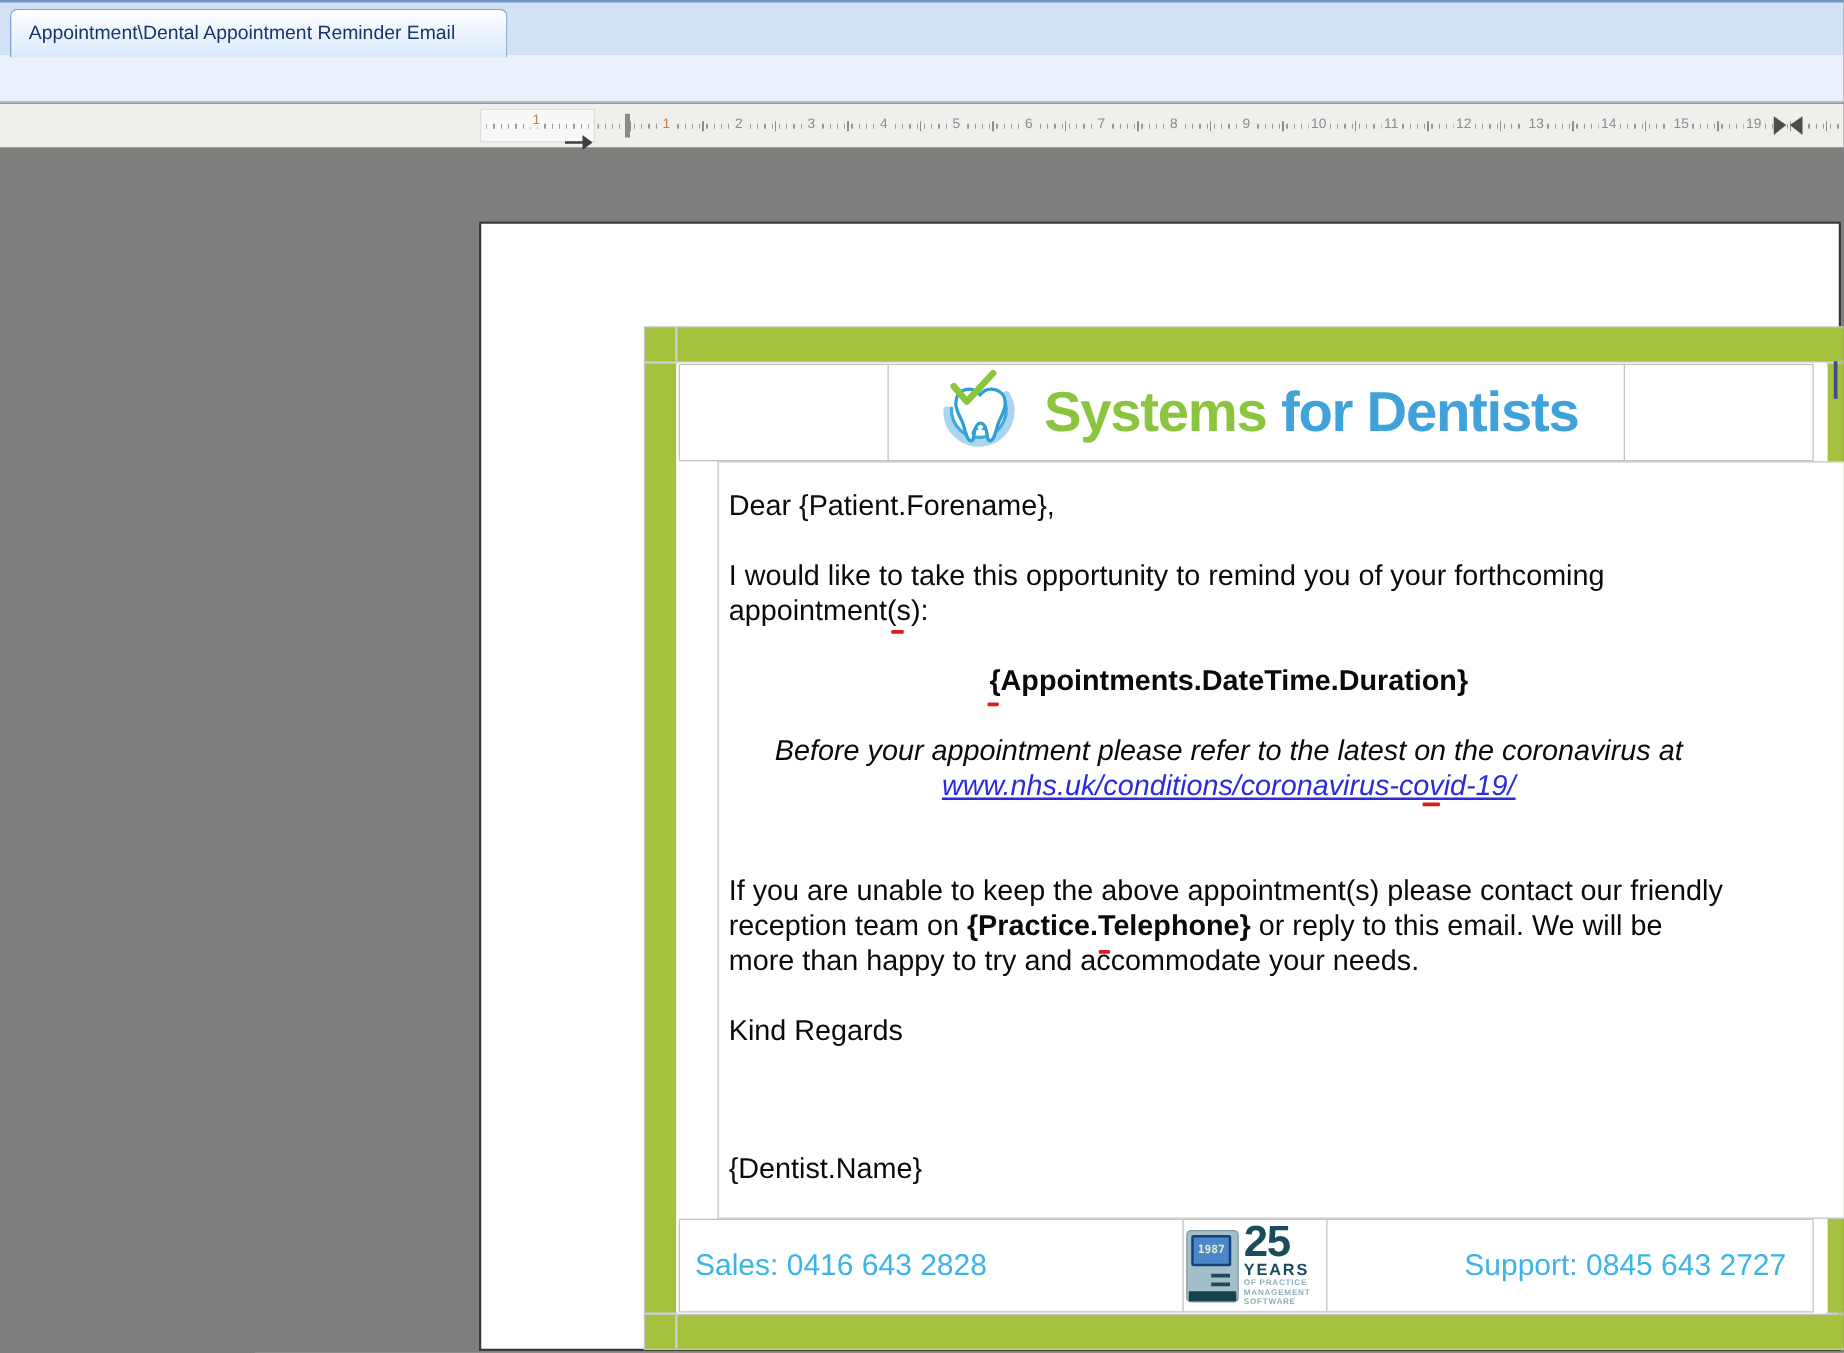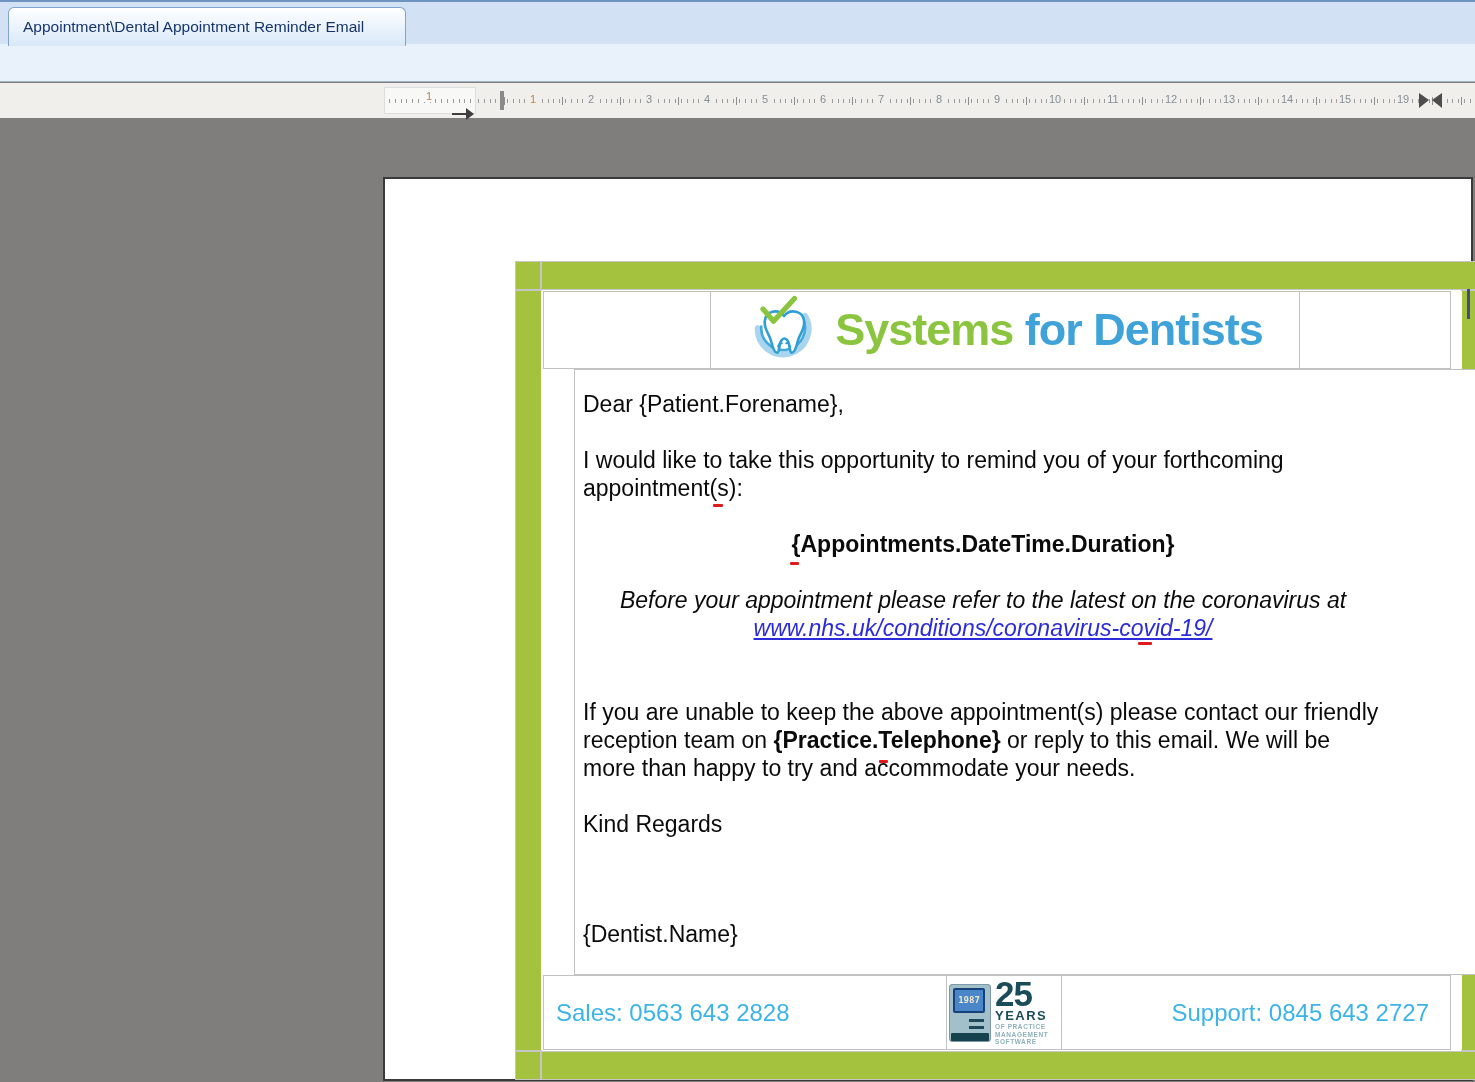--- a/index.html
+++ b/index.html
@@ -183,21 +183,21 @@
           <p class="p-gap centered bold">{Appointments.DateTime.Duration}</p>
           <p class="p-gap centered italic">Before your appointment please refer to the latest on the coronavirus at</p>
           <p class="centered"><span class="doc-link">www.nhs.uk/conditions/coronavirus-covid-19/</span></p>
           <p class="p-gap2"><span>If you are unable to keep the above appointment(s) please contact our friendly reception team on </span><span class="bold">{Practice.Telephone}</span><span> or reply to this email. We will be more than happy to try and accommodate your needs.</span></p>
           <p class="p-gap">Kind Regards</p>
           <p class="p-gap3">{Dentist.Name}</p>
         </div>
       </div>
 
       <div class="footer-cell cell-sales">
-        <span class="footer-phone">Sales: 0563 643 2828</span>
+        <span class="footer-phone">Sales: 0416 643 2828</span>
       </div>
       <div class="footer-cell cell-anniv">
         <div class="pc">
           <div class="pc-screen">
               <span class="pc-year">1987</span>
             </div>
           <div class="pc-slot slot1"></div>
           <div class="pc-slot slot2"></div>
           <div class="pc-base"></div>
         </div>

